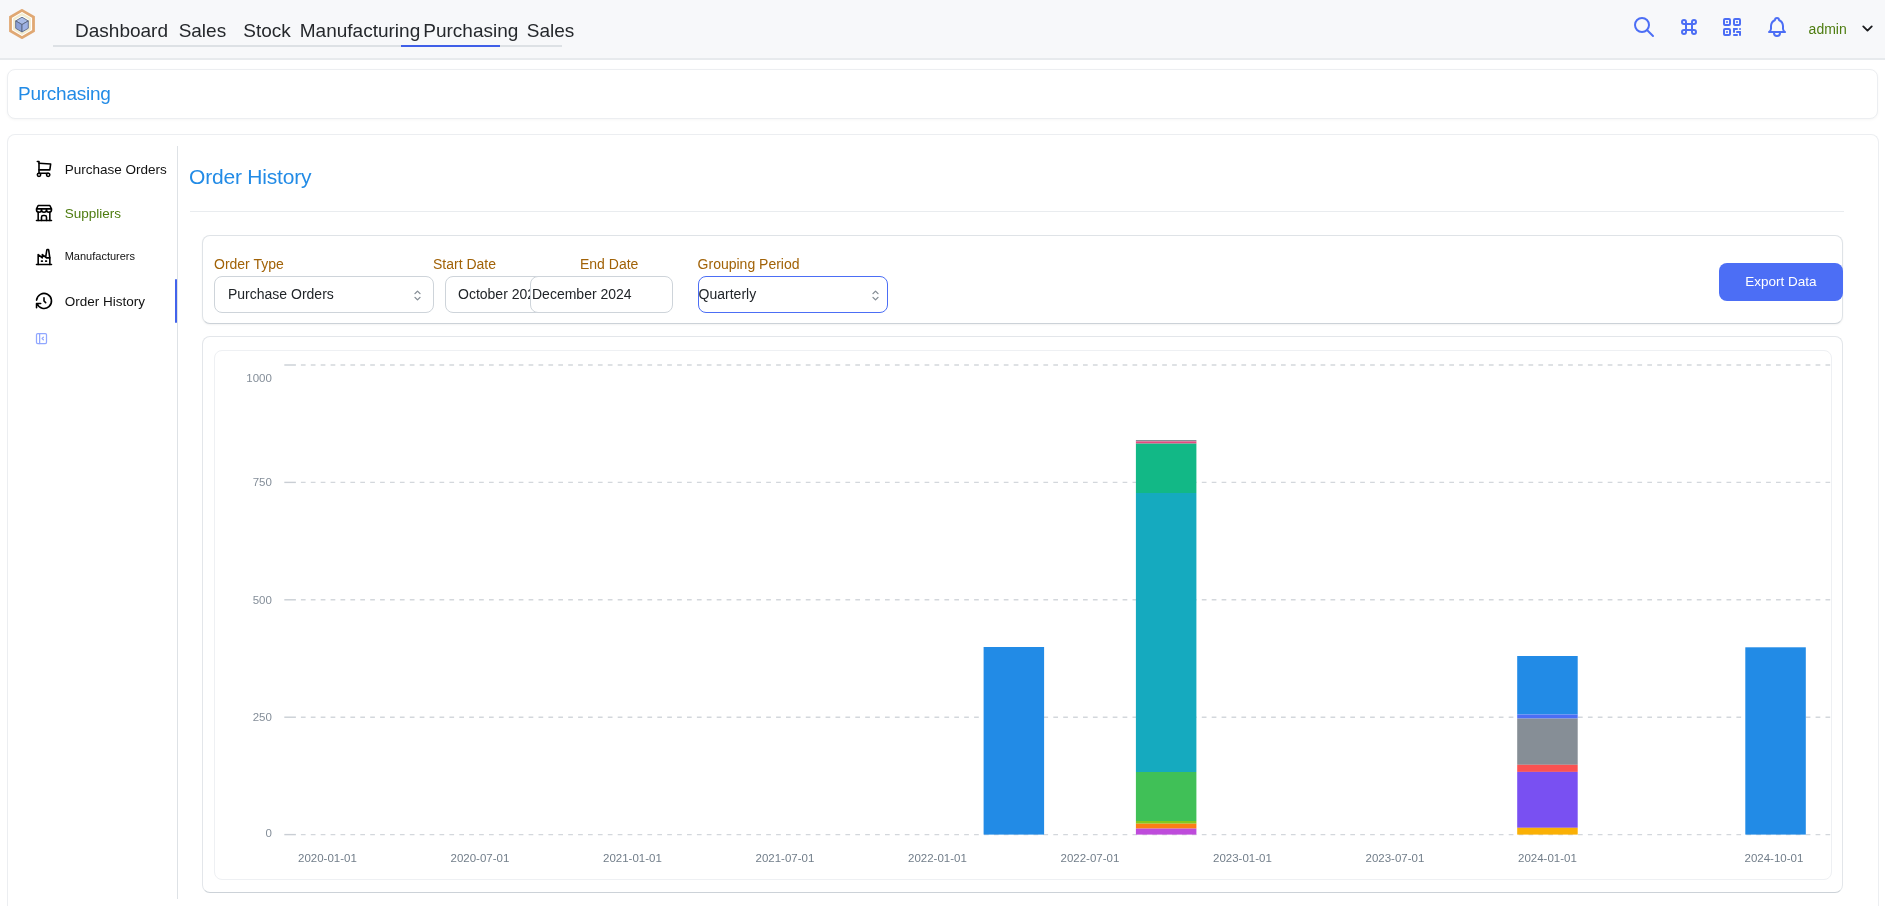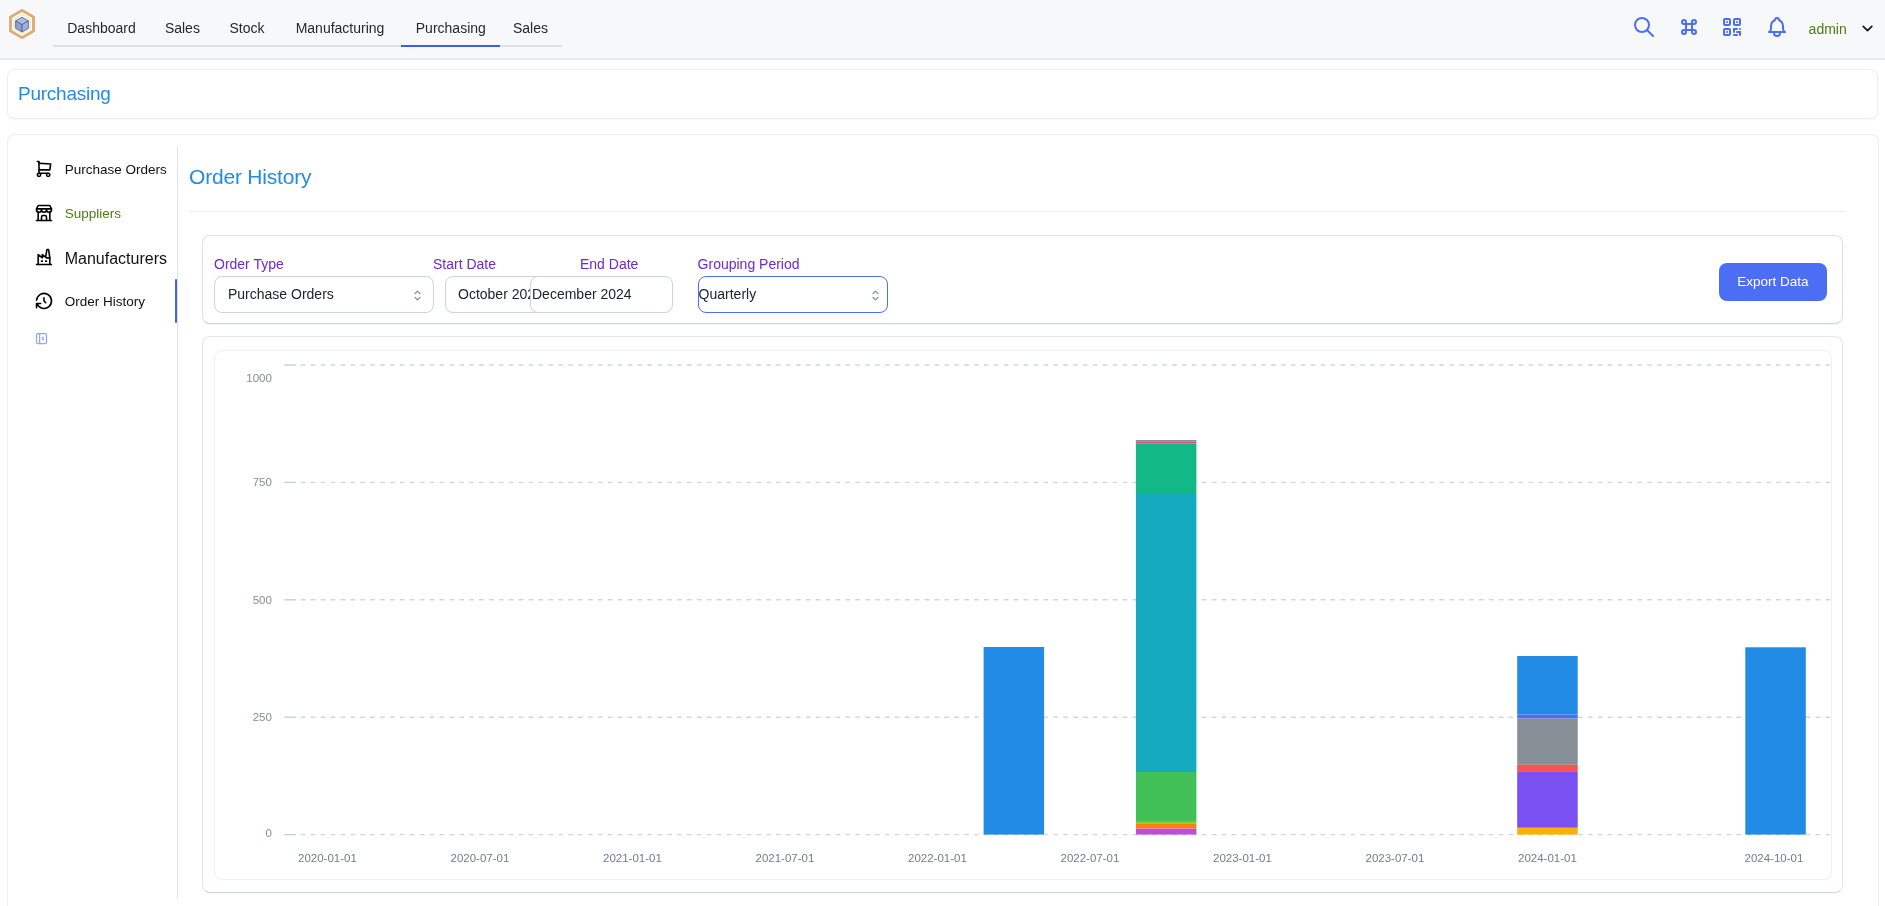--- a/index.html
+++ b/index.html
@@ -1,23 +1,23 @@
 <!DOCTYPE html>
 <html><head>
 <meta charset="utf-8">
 <style>
   * { margin:0; padding:0; box-sizing:border-box; }
   html,body { width:1885px; height:906px; overflow:hidden; }
   body { font-family:"Liberation Sans", sans-serif; background:#ffffff; position:relative; }
   .abs { position:absolute; }
   .nav { left:0; top:0; width:1885px; height:60px; background:#f7f8fa; border-bottom:2px solid #e7eaed; }
-  .tab { position:absolute; top:20px; transform:translateX(-50%); font-size:14px; color:#25282c; white-space:nowrap; }
+  .tab { position:absolute; top:20px; transform:translateX(-50%); font-size:19px; color:#25282c; white-space:nowrap;margin-left:20px; }
   .card { background:#fff; border-radius:8px; }
   .ipt { position:absolute; top:275.5px; height:37.5px; border:1px solid #ced4da; border-radius:8px; background:#fff; font-size:14px; color:#212529; display:flex; align-items:center; }
-  .lbl { position:absolute; top:256px; font-size:14px; color:#6d28d9; white-space:nowrap; }
+  .lbl { position:absolute; top:256px; font-size:14px; color:#a16207; white-space:nowrap; }
 </style>
 </head>
 <body>
 
 <div class="abs nav"></div>
 <svg class="abs" style="left:9px;top:9px" width="26" height="30" viewBox="0 0 26 30">
   <polygon points="13,1.4 24.5,8 24.5,22 13,28.6 1.5,22 1.5,8" fill="#fff" stroke="#e0a873" stroke-width="2.8"></polygon>
   <polygon points="13,5.6 19,9" fill="none"></polygon>
   <polygon points="13,5.2 20.8,9.8 20.8,20.2 13,24.8 5.2,20.2 5.2,9.8" fill="none" stroke="#f2ecd0" stroke-width="2.2"></polygon>
   <polygon points="13,8.2 19.3,11.9 13,15.6 6.7,11.9" fill="#a9bce8" stroke="#5a6680" stroke-width="0.9" stroke-linejoin="round"></polygon>
@@ -85,21 +85,21 @@
     <path d="M9 21v-4a2 2 0 0 1 2 -2h2a2 2 0 0 1 2 2v4"></path>
 </svg>
 <div class="abs" style="left:64.7px;top:206px;font-size:13.5px;color:#4d7c0f">Suppliers</div>
 <svg class="abs" style="left:33.5px;top:247.2px" width="20" height="20" viewBox="0 0 24 24" fill="none" stroke="#000" stroke-width="1.9" stroke-linecap="round" stroke-linejoin="round">
   <path d="M3 21h18"></path>
     <path d="M5 21v-12l5 4v-4l5 4h4"></path>
     <path d="M19 21v-8l-1.436 -9.574a.5 .5 0 0 0 -.495 -.426h-1.145a.5 .5 0 0 0 -.494 .418l-1.43 8.582"></path>
     <path d="M9 17h1"></path>
     <path d="M14 17h1"></path>
 </svg>
-<div class="abs" style="left:64.7px;top:250px;font-size:16px;color:#111">Manufacturers</div>
+<div class="abs" style="left:64.7px;top:250px;font-size:11px;color:#111">Manufacturers</div>
 <svg class="abs" style="left:33.5px;top:291.4px" width="20" height="20" viewBox="0 0 24 24" fill="none" stroke="#000" stroke-width="1.9" stroke-linecap="round" stroke-linejoin="round">
   <path d="M12 8l0 4l2 2"></path>
     <path d="M3.05 11a9 9 0 1 1 .5 4m-.5 5v-5h5"></path>
 </svg>
 <div class="abs" style="left:64.7px;top:294.2px;font-size:13.5px;color:#111">Order History</div>
 <svg class="abs" style="left:33.5px;top:330.5px" width="15" height="15" viewBox="0 0 24 24" fill="none" stroke="#91a7ff" stroke-width="2" stroke-linecap="round" stroke-linejoin="round">
   <rect x="4" y="4" width="16" height="16" rx="2"></rect>
     <path d="M9 4v16"></path>
     <path d="M15 10l-2 2l2 2"></path>
 </svg>
@@ -117,21 +117,21 @@
   <path d="M8 9l4 -4l4 4"></path>
     <path d="M16 15l-4 4l-4 -4"></path>
 </svg>
 <div class="ipt" style="left:444.5px;width:108px;padding-left:12.5px">October 2020</div>
 <div class="ipt" style="left:530px;width:143px;padding-left:1px">December 2024</div>
 <div class="ipt" style="left:697.6px;width:190px;border:1.8px solid #4c6ef5">Quarterly</div>
 <svg class="abs" style="left:867.5px;top:287.5px" width="15" height="15" viewBox="0 0 24 24" fill="none" stroke="#868e96" stroke-width="2.2" stroke-linecap="round" stroke-linejoin="round">
   <path d="M8 9l4 -4l4 4"></path>
     <path d="M16 15l-4 4l-4 -4"></path>
 </svg>
-<div class="abs" style="left:1719px;top:262.5px;width:108px;height:38.5px;background:#4c6ef5;border-radius:8px;display:flex;align-items:center;justify-content:center;color:#fff;font-size:13.5px">Export Data</div>
+<div class="abs" style="left:1719px;top:262.5px;width:124px;height:38.5px;background:#4c6ef5;border-radius:8px;display:flex;align-items:center;justify-content:center;color:#fff;font-size:13.5px">Export Data</div>
 
 <div class="abs card" style="left:202px;top:336px;width:1641px;height:556.5px;border:1px solid #e3e6ea;border-bottom-color:#ccd2d8"></div>
 <div class="abs" style="left:213.6px;top:350px;width:1618px;height:530px;border:1px solid #eef0f3;border-radius:8px;background:#fff"></div>
 <svg class="abs" style="left:213.6px;top:350.0px" width="1618" height="530" viewBox="0 0 1618 530">
 <line x1="70.3" y1="15.0" x2="81.9" y2="15.0" stroke="#c9ced4" stroke-width="1.4"></line>
 <line x1="86.9" y1="15.0" x2="1618.0" y2="15.0" stroke="#d3d7dc" stroke-width="1.4" stroke-dasharray="4.7 5.2"></line>
 <line x1="70.3" y1="132.4" x2="81.9" y2="132.4" stroke="#c9ced4" stroke-width="1.4"></line>
 <line x1="86.9" y1="132.4" x2="1618.0" y2="132.4" stroke="#d3d7dc" stroke-width="1.4" stroke-dasharray="4.7 5.2"></line>
 <line x1="70.3" y1="249.8" x2="81.9" y2="249.8" stroke="#c9ced4" stroke-width="1.4"></line>
 <line x1="86.9" y1="249.8" x2="1618.0" y2="249.8" stroke="#d3d7dc" stroke-width="1.4" stroke-dasharray="4.7 5.2"></line>

